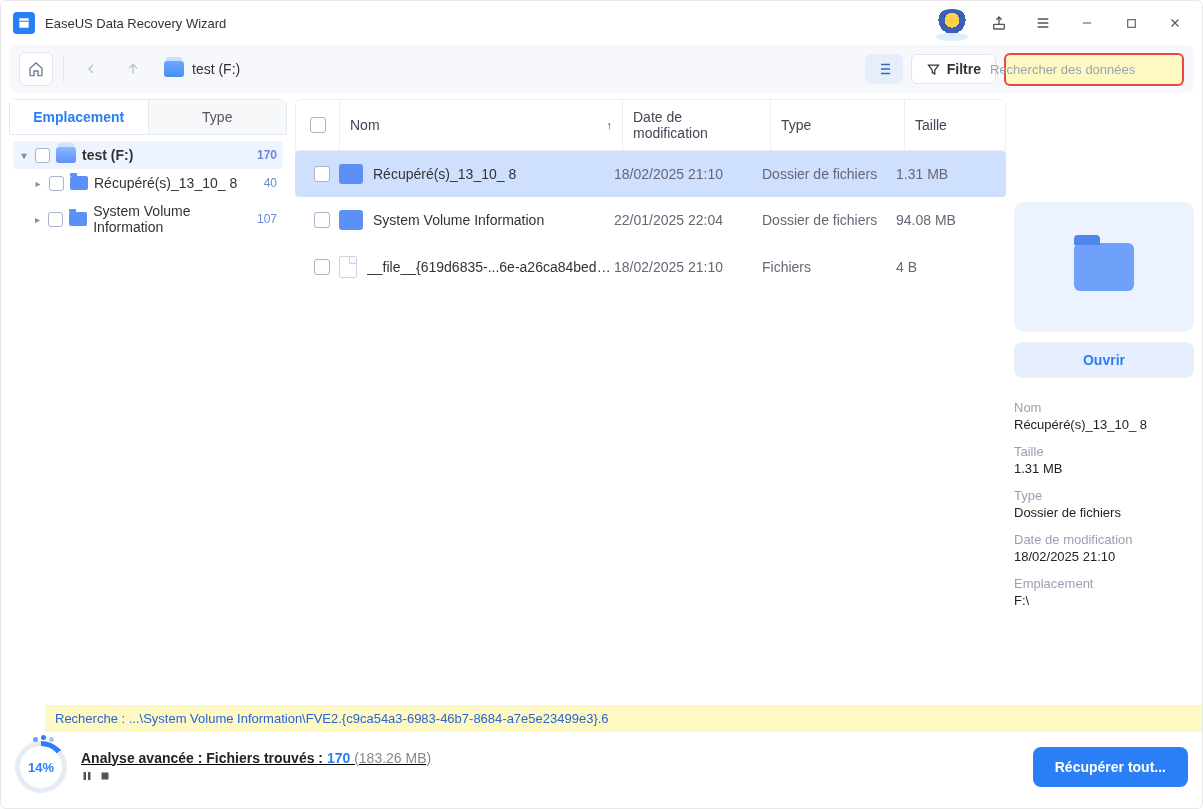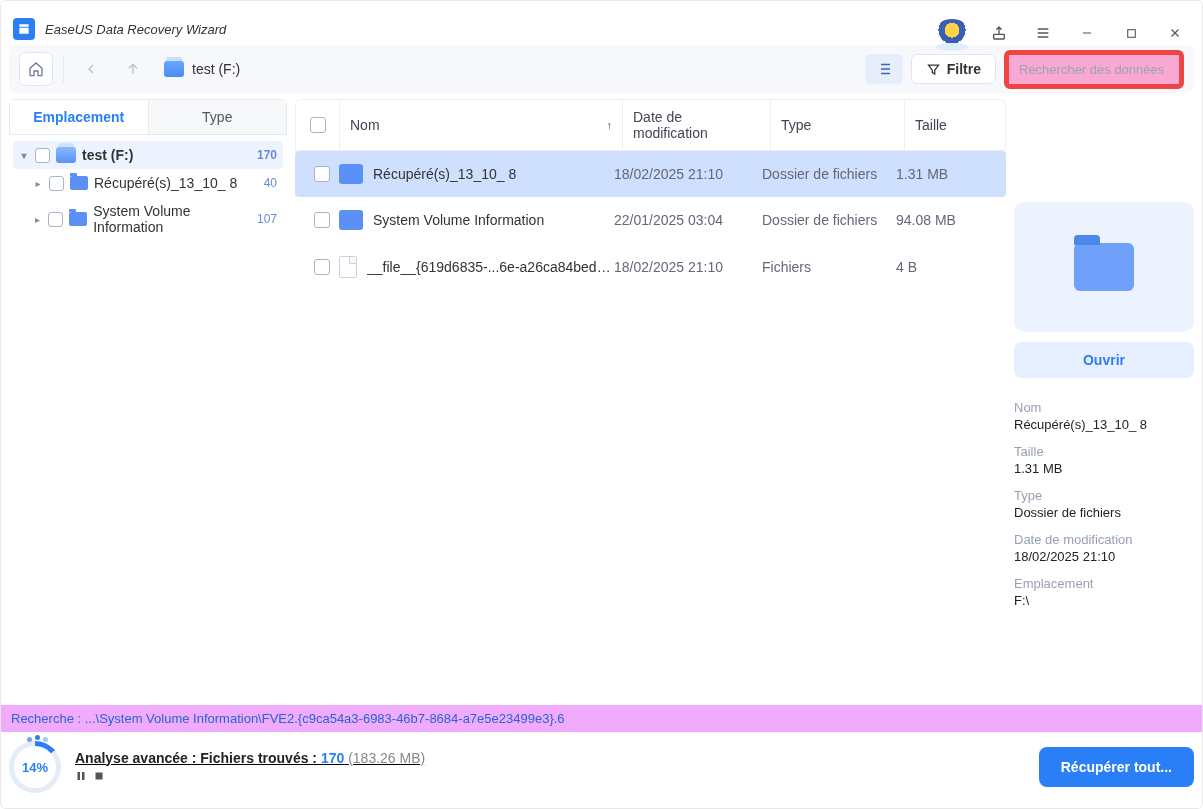--- a/index.html
+++ b/index.html
@@ -1,38 +1,38 @@
 <!DOCTYPE html>
 <html><head>
 <meta charset="utf-8">
 <style>
 * { box-sizing: border-box; margin: 0; padding: 0; font-family: -apple-system, "Segoe UI", Arial, sans-serif; }
 body { background: #fff; width: 1203px; height: 809px; overflow: hidden; border: 1px solid #e8e8e8; border-radius: 6px; }
 
-.titlebar { height: 44px; display: flex; align-items: flex-start; padding: 17px 12px; justify-content: space-between; font-style: italic; }
+.titlebar { height: 44px; display: flex; align-items: center; padding: 17px 12px; justify-content: space-between; }
 .title-left { display: flex; align-items: center; gap: 10px; }
 .app-logo { width: 22px; height: 22px; background: #2a7ff6; border-radius: 4px; display: flex; align-items: center; justify-content: center; }
 .app-logo svg { width: 14px; height: 14px; fill: #fff; }
 .app-title { font-size: 13px; color: #333; }
 .title-right { display: flex; align-items: center; gap: 14px; }
 .title-btn { width: 30px; height: 30px; display: flex; align-items: center; justify-content: center; cursor: pointer; border-radius: 4px; color: #555; }
 .mascot { width: 36px; height: 28px; background: radial-gradient(circle at 50% 40%, #ffd24a 0 30%, #3a5fb5 30% 55%, transparent 55%); border-radius: 50%; position: relative;}
 .mascot:after{content:"";position:absolute;bottom:-4px;left:2px;right:2px;height:8px;background:#dfeeff;border-radius:50%;}
 
 .toolbar { height: 48px; background: #f6f8fc; display: flex; align-items: center; padding: 0 10px; gap: 8px; margin: 0 8px; border-radius: 8px;}
 .tool-ico { width: 34px; height: 34px; display: flex; align-items: center; justify-content: center; border: 1px solid #e0e6f1; background:#fff; border-radius: 6px; cursor: pointer; color:#6d7b9b;}
 .tool-sep { width:1px; height:26px; background:#e2e8f2; margin:0 2px;}
 .tool-ico.disabled { background:transparent; border-color:transparent; color:#b8c0d0; cursor:default;}
 .drive-label { display:flex; align-items:center; gap:8px; font-size:14px; color:#333; margin-left:6px;}
 .drive-icon { width:20px; height:16px; background: linear-gradient(#6aa8ff,#4a8df0); border-radius:3px; position:relative;}
 .drive-icon:before{content:"";position:absolute;top:-4px;left:2px;right:2px;height:4px;background:#c8defa;border-radius:2px 2px 0 0;}
 .toolbar-spacer { flex:1; }
 .tool-btn-bg { background:#e6eefc; padding:6px 10px; border-radius:6px; cursor:pointer; display:flex; align-items:center; justify-content:center; }
 .filter-btn { background:#fff; border:1px solid #e0e6f1; padding:6px 14px; border-radius:6px; cursor:pointer; display:flex; align-items:center; gap:6px; font-size:14px; font-weight:600; color:#333;}
-.search-box { background:#f9a8d4; border:5px solid #ef4444; padding:7px 10px; border-radius:6px; display:flex; align-items:center; gap:6px; width:180px; color:#9aa3b3; font-size:13px;}
+.search-box { background:#fef9c3; border:2px solid #ef4444; padding:7px 10px; border-radius:6px; display:flex; align-items:center; gap:6px; width:180px; color:#9aa3b3; font-size:13px;justify-content:flex-end;}
 .search-box input{border:none;background:transparent;outline:none;flex:1;font-size:13px;color:#555;}
 .search-box input::placeholder{color:#9aa3b3;}
 
 .main { display:flex; height:606px; padding:0 8px; gap:8px; margin-top:6px;}
 .sidebar { width:278px; display:flex; flex-direction:column;}
 .tabs { display:flex; border:1px solid #e5e9f0; border-radius:6px 6px 0 0;}
 .tab { flex:1; text-align:center; padding:9px 0; font-size:14px; cursor:pointer; color:#556; background:#f7f8fa;}
 .tab.active { background:#fff; color:#2a7ff6; font-weight:600; border-right:1px solid #e5e9f0;}
 .tree { padding:6px 4px; font-size:14px; color:#333;}
 .tree-row { display:flex; align-items:center; padding:6px 6px; border-radius:4px; cursor:pointer; gap:6px;}
@@ -72,22 +72,22 @@
 
 .right-pane{width:180px; display:flex; flex-direction:column; gap:10px; padding-top:6px;justify-content:center;}
 .preview{height:130px; background:#ecf3ff; border-radius:10px; display:flex; align-items:center; justify-content:center;}
 .big-folder{width:60px;height:48px;background:#6fa1fb;border-radius:6px;position:relative;}
 .big-folder:before{content:"";position:absolute;top:-8px;left:0;width:26px;height:10px;background:#4f86ea;border-radius:4px 4px 0 0;}
 .open-btn{background:#e7effe; color:#2a7ff6; font-weight:600; border:none; padding:10px; border-radius:8px; cursor:pointer; font-size:14px;}
 .meta{font-size:13px;}
 .meta-label{color:#99a1b1; margin-top:12px;}
 .meta-value{color:#222; margin-top:2px;}
 
-.scan-strip { background:#f0abfc; color:#2a64d6; font-size:13px; padding:6px 10px; white-space:nowrap; overflow:hidden;}
-.footer{height:70px; display:flex; align-items:center; padding:0 8px; gap:14px;}
+.scan-strip { background:#fef9c3; color:#2a64d6; font-size:13px; padding:6px 10px; white-space:nowrap; overflow:hidden;margin-left:44px;}
+.footer{height:70px; display:flex; align-items:center; padding:0 14px; gap:14px;}
 .prog-ring{width:52px;height:52px;border-radius:50%;display:flex;align-items:center;justify-content:center;font-size:13px;font-weight:600;color:#2a7ff6; background: conic-gradient(#2a7ff6 0 50deg, #e6ecf5 50deg 360deg); position:relative;}
 .prog-ring:before{content:"";position:absolute;inset:5px;background:#fff;border-radius:50%;}
 .prog-ring span{position:relative;}
 .prog-dots{position:absolute;top:-6px;left:50%;width:5px;height:5px;border-radius:50%;background:#2a7ff6;box-shadow:-8px 2px 0 0 #6fa1fb,8px 2px 0 0 #a9c5fc;}
 .foot-text{flex:1;text-decoration:underline;}
 .foot-line1{font-size:14px;color:#222;}
 .foot-line1 .found-n{color:#2a7ff6;font-weight:600;}
 .foot-line1 .found-s{color:#888;}
 .foot-line2{font-size:13px;color:#9aa3b3; display:flex; align-items:center; gap:10px; margin-top:4px;}
 .foot-ctrl{display:inline-flex;gap:6px;align-items:center;}
@@ -238,21 +238,21 @@
           <div class="c-size">1.31 MB</div>
         </div>
         <div class="trow">
           <div class="c-chk">
             <span class="checkbox"></span>
           </div>
           <div class="c-name">
             <span class="folder-ico"></span>
             <span>System Volume Information</span>
           </div>
-          <div class="c-date">22/01/2025 03:04</div>
+          <div class="c-date">22/01/2025 22:04</div>
           <div class="c-type">Dossier de fichiers</div>
           <div class="c-size">94.08 MB</div>
         </div>
         <div class="trow">
           <div class="c-chk">
             <span class="checkbox"></span>
           </div>
           <div class="c-name">
             <span class="file-ico"></span>
             <span>__file__{619d6835-...6e-a26ca84bede3}__</span>

